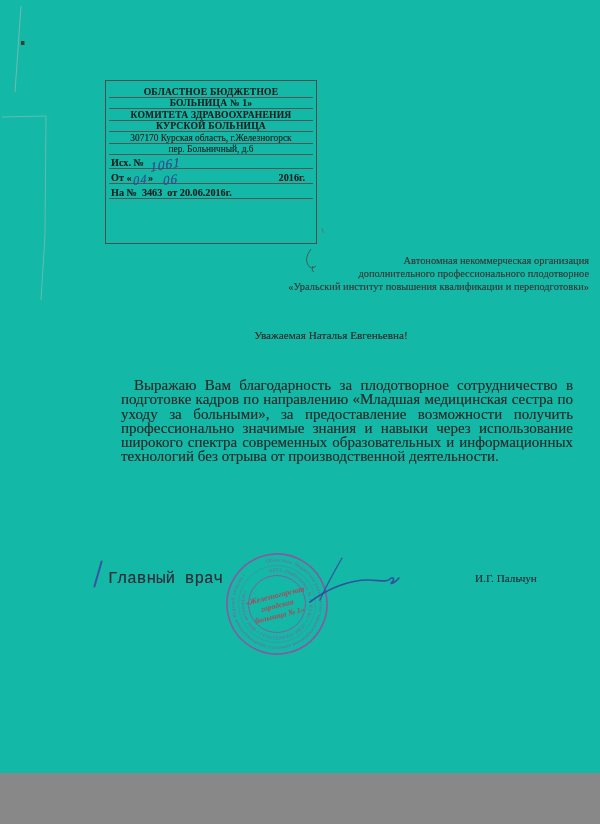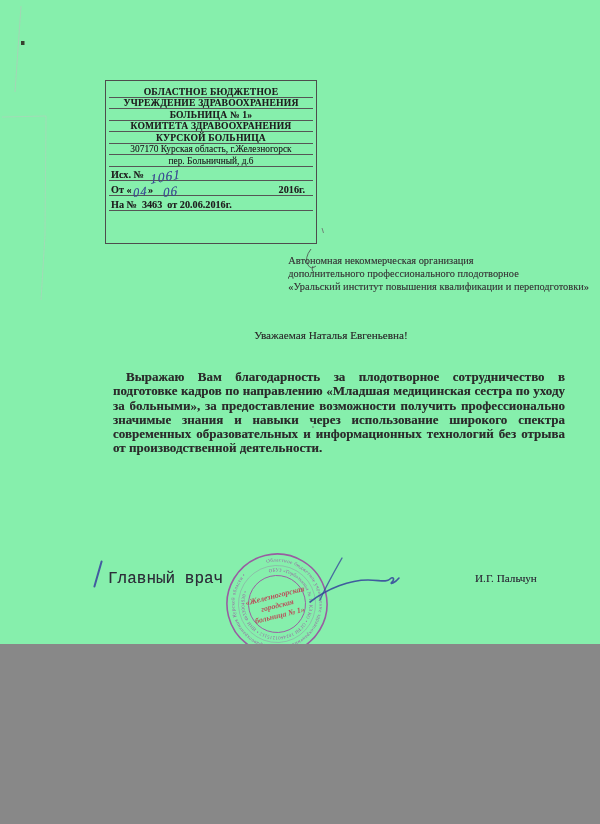--- a/index.html
+++ b/index.html
@@ -1,18 +1,18 @@
 <!DOCTYPE html>
 <html><head>
 <meta charset="utf-8">
 <style>
   html,body{margin:0;padding:0;background:#888;}
   .page{
-    position:relative;width:600px;height:644px;margin:0 auto;
-    background:#86efac;overflow:hidden;
+    position:relative;width:600px;height:773px;margin:0 auto;
+    background:#14b8a6;overflow:hidden;
     font-family:"Liberation Serif","DejaVu Serif",serif;
     color:#2c2c2c;
   }
   .soft{text-shadow:0 0 .4px rgba(40,40,40,.45);}
   
   .letterhead{
     position:absolute;left:105px;top:80px;width:212px;height:164px;
     border:1.3px solid #4d4d4d;box-sizing:border-box;padding-top:5px;
     color:#1f1f1f;
   }
@@ -32,33 +32,32 @@
     font-size:13.5px;font-weight:400;line-height:10px;
     transform:rotate(-10deg) skewX(-8deg);
     position:relative;top:1px;letter-spacing:1px;
   }
   .hw-num{margin-left:6px;top:2px;}
   .hw-day{margin:0 1px;top:2px;font-size:12.5px;}
   .hw-month{margin-left:10px;top:2px;font-size:13px;}
   .date-year{margin-left:auto;margin-right:8px;}
   
   .recipient{
-    position:absolute;top:254px;right:11px;
+    position:absolute;top:254px;right:11px;text-align:right;
     font-size:10.4px;line-height:13.2px;color:#3a3a3a;
   }
   
   .greeting{
     position:absolute;left:105px;top:329px;width:452px;text-align:center;
     font-size:11.2px;color:#2c2c2c;
   }
   .body-par{
-    position:absolute;left:105px;top:362px;width:452px;margin:8px;
-    font-size:13px;line-height:14.3px;text-align:justify;text-indent:13px;
+    position:absolute;left:105px;top:362px;width:452px;margin:16px;
+    font-size:15px;line-height:14.3px;text-align:justify;text-indent:13px;
     color:#2b2b2b;
-    font-weight:bold;
   }
   
   .sig-title{position:absolute;left:108px;top:570px;font-size:16px;color:#2d2d3a;font-family:Liberation Mono, monospace;}
   .sig-name{position:absolute;left:475px;top:572px;font-size:11.2px;color:#2d2d3a;}
   .sig-slash{
     position:absolute;left:97px;top:560px;width:2px;height:28px;
     background:#3b4a9f;border-radius:2px;transform:rotate(16deg);opacity:.9;
   }
   
   .stamp{position:absolute;left:217px;top:544px;width:120px;height:120px;}
@@ -77,23 +76,20 @@
     <rect x="21" y="41" width="3.5" height="4" fill="#37402f"></rect>
     <path d="M 311,249 q -7,9 -3,16 q 3,5 8,1 M 313,266 q -2,5 1,6" fill="none" stroke="#4a4a4a" stroke-width="1" opacity="0.8"></path>
     <path d="M 322,228 l 1.5,5" stroke="#6a6a6a" stroke-width="1" opacity="0.8"></path>
     <circle cx="313" cy="427" r="1" fill="#777" opacity="0.7"></circle>
     <circle cx="318" cy="433" r="1" fill="#888" opacity="0.6"></circle>
   </svg>
 
   <div class="letterhead soft">
     <div class="lh-row lh-org">
         <span>ОБЛАСТНОЕ БЮДЖЕТНОЕ</span>
-      </div>
-    <div class="lh-row lh-org">
-        <span>УЧРЕЖДЕНИЕ ЗДРАВООХРАНЕНИЯ</span>
       </div>
     <div class="lh-row lh-org">
         <span>БОЛЬНИЦА № 1»</span>
       </div>
     <div class="lh-row lh-org">
         <span>КОМИТЕТА ЗДРАВООХРАНЕНИЯ</span>
       </div>
     <div class="lh-row lh-org">
         <span>КУРСКОЙ БОЛЬНИЦА</span>
       </div>

